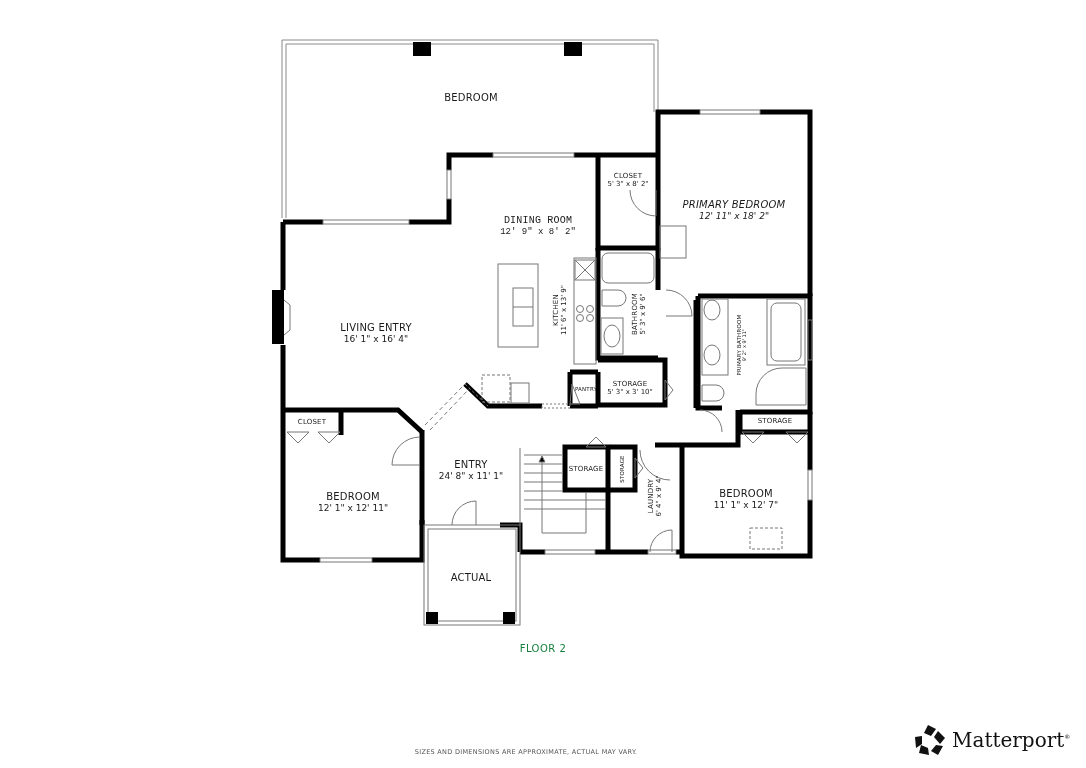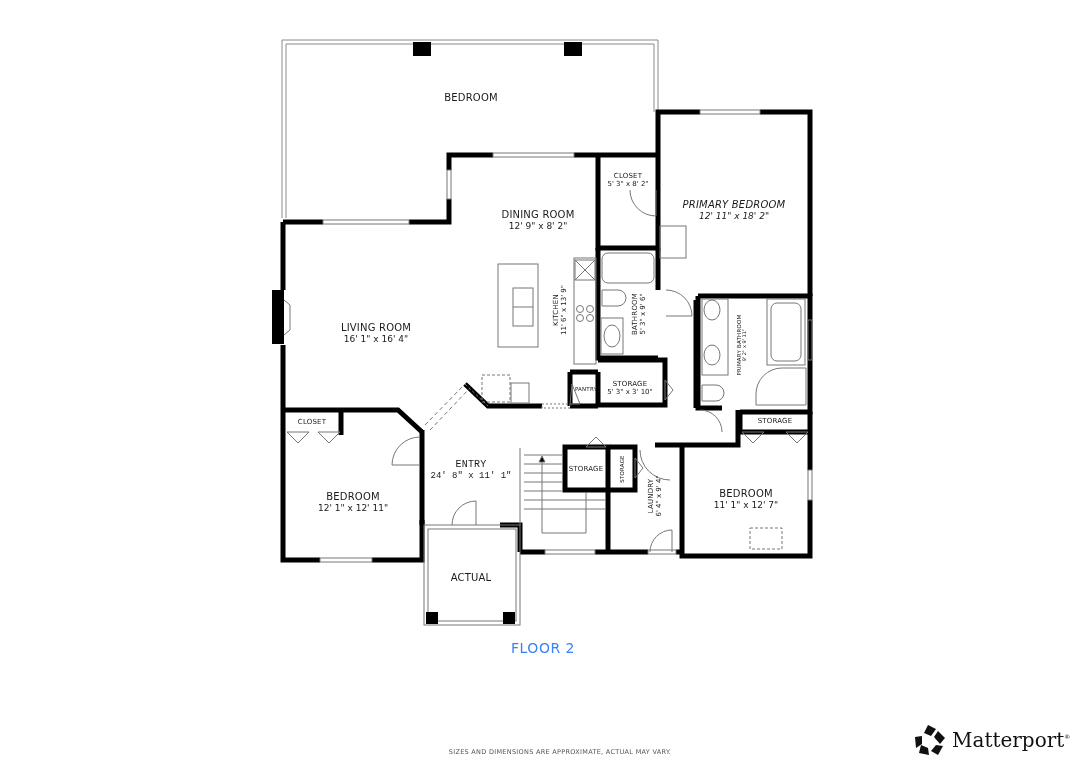--- a/index.html
+++ b/index.html
@@ -6,22 +6,22 @@
   body { width:1086px; height:768px; position:relative; overflow:hidden; font-family:"DejaVu Sans", sans-serif; color:#111; }
   #plan { position:absolute; left:0; top:0; }
   .lbl { position:absolute; text-align:center; font-family:"DejaVu Sans", sans-serif; color:#1a1a1a; line-height:1.15; white-space:nowrap; transform:translate(-50%,-50%); }
   .lbl .n { font-size:10px; letter-spacing:0.2px; display:block; }
   .lbl .d { font-size:9px; display:block; }
   .lbl.sm .n { font-size:7px; }
   .lbl.sm .d { font-size:7px; }
   .lbl.xs .n { font-size:5.5px; }
   .lbl.xs .d { font-size:5px; }
   .lbl.rot { transform:translate(-50%,-50%) rotate(-90deg); }
-  .floor-title { position:absolute; left:543px; top:648px; transform:translate(-50%,-50%); font-size:14px; letter-spacing:0.5px; color:#3b82f6; }
-  .disclaimer { position:absolute; left:560px; top:752px; transform:translate(-50%,-50%); font-size:6.5px; color:#555; letter-spacing:0.3px; white-space:nowrap; }
+  .floor-title { position:absolute; left:543px; top:648px; transform:translate(-50%,-50%); font-size:10px; letter-spacing:0.5px; color:#15803d; }
+  .disclaimer { position:absolute; left:526px; top:752px; transform:translate(-50%,-50%); font-size:6.5px; color:#555; letter-spacing:0.3px; white-space:nowrap; }
   .brand { position:absolute; left:914px; top:724px; display:flex; align-items:center; gap:6px; }
   .brand-name { font-family:"DejaVu Serif", serif; font-size:20px; color:#111; }
   .brand-reg { font-size:6px; vertical-align:super; }
 </style>
 </head>
 <body>
 
 <svg id="plan" width="1086" height="768" viewBox="0 0 1086 768" xmlns="http://www.w3.org/2000/svg">
 
   <g fill="none" stroke="#8a8a8a" stroke-width="1">
@@ -175,34 +175,34 @@
 
     <rect x="750" y="528" width="32" height="21" stroke-dasharray="3 2"></rect>
 
     <rect x="660" y="226" width="26" height="32"></rect>
   </g>
 </svg>
 
 <div class="lbl" style="left:471px;top:98px;">
     <span class="n">BEDROOM</span>
   </div>
-<div class="lbl" style="left:538px;top:220px;">
+<div class="lbl" style="left:538px;top:226px;font-family:Liberation Mono, monospace;">
     <span class="n">DINING ROOM</span>
     <span class="d">12' 9" x 8' 2"</span>
   </div>
 <div class="lbl sm" style="left:628px;top:180px;">
     <span class="n">CLOSET</span>
     <span class="d">5' 3" x 8' 2"</span>
   </div>
 <div class="lbl" style="left:734px;top:210px;font-style:italic;">
     <span class="n">PRIMARY BEDROOM</span>
     <span class="d">12' 11" x 18' 2"</span>
   </div>
 <div class="lbl" style="left:376px;top:333px;">
-    <span class="n">LIVING ROOM</span>
+    <span class="n">LIVING ENTRY</span>
     <span class="d">16' 1" x 16' 4"</span>
   </div>
 <div class="lbl sm rot" style="left:560px;top:310px;">
     <span class="n">KITCHEN</span>
     <span class="d">11' 6" x 13' 9"</span>
   </div>
 <div class="lbl sm rot" style="left:639px;top:314px;">
     <span class="n">BATHROOM</span>
     <span class="d">5' 3" x 9' 6"</span>
   </div>
@@ -216,21 +216,21 @@
 <div class="lbl sm" style="left:630px;top:388px;">
     <span class="n">STORAGE</span>
     <span class="d">5' 3" x 3' 10"</span>
   </div>
 <div class="lbl sm" style="left:312px;top:422px;">
     <span class="n">CLOSET</span>
   </div>
 <div class="lbl sm" style="left:775px;top:421px;">
     <span class="n">STORAGE</span>
   </div>
-<div class="lbl" style="left:471px;top:470px;font-family:Liberation Mono, monospace;">
+<div class="lbl" style="left:471px;top:470px;">
     <span class="n">ENTRY</span>
     <span class="d">24' 8" x 11' 1"</span>
   </div>
 <div class="lbl" style="left:353px;top:502px;">
     <span class="n">BEDROOM</span>
     <span class="d">12' 1" x 12' 11"</span>
   </div>
 <div class="lbl sm" style="left:586px;top:469px;">
     <span class="n">STORAGE</span>
   </div>

